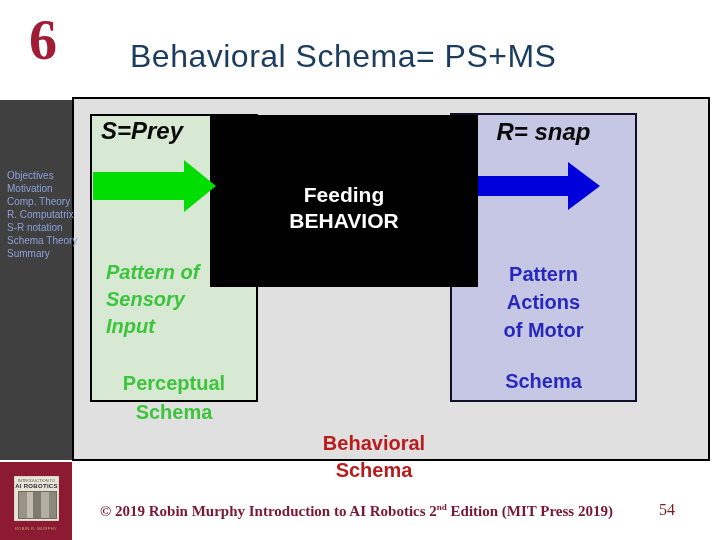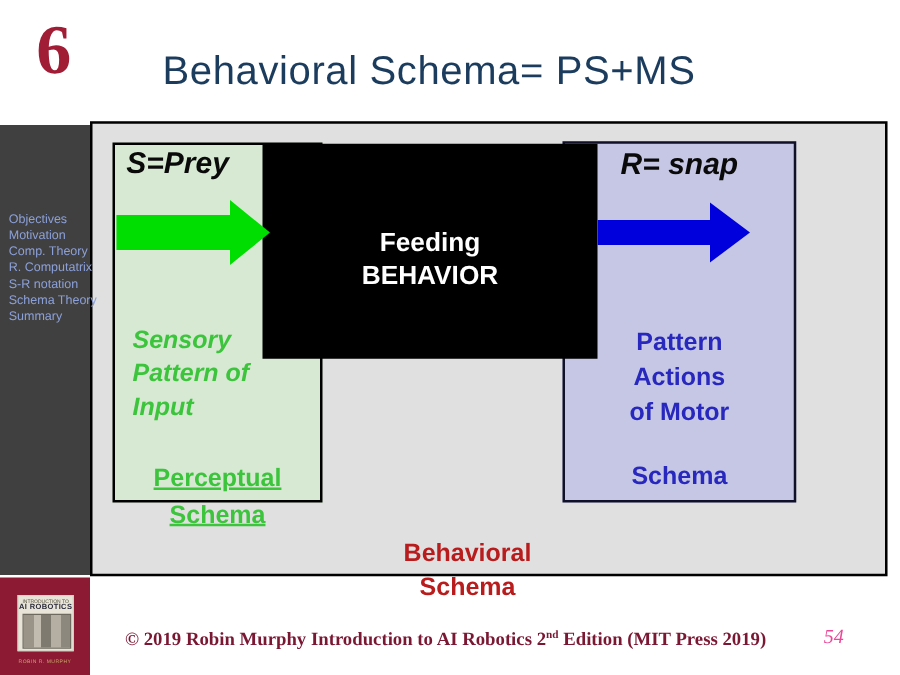--- a/index.html
+++ b/index.html
@@ -40,35 +40,35 @@
   .black-box .line { color:#ffffff; font-weight:bold; font-size:21px; line-height:26px; }
   .arrow-svg { position:absolute; z-index:5; }
   .label-sr {
     position:absolute; z-index:6; font-size:24px; font-weight:bold; font-style:italic;
     color:#0a0a0a; white-space:nowrap;
   }
   .s-prey { left:101px; top:117px; }
   .r-snap { left:450px; top:118px; width:187px; text-align:center; }
   .txt-block { position:absolute; z-index:6; font-weight:bold; white-space:nowrap; }
   .sensory-input  { left:106px; top:259px; font-size:20px; line-height:27px; font-style:italic; color:#3CC43C; }
-  .perceptual-schema { left:90px; top:369px; width:168px; text-align:center; font-size:20px; line-height:29px; color:#3CC43C;text-decoration:underline; }
+  .perceptual-schema { left:90px; top:369px; width:168px; text-align:center; font-size:20px; line-height:29px; color:#3CC43C; }
   .motor-actions  { left:450px; top:260px; width:187px; text-align:center; font-size:20px; line-height:28px; color:#2828BE; }
   .motor-schema   { left:450px; top:367px; width:187px; text-align:center; font-size:20px; line-height:29px; color:#2828BE; }
   .behavioral-schema { left:298px; top:430px; width:152px; text-align:center; font-size:20px; line-height:27px; color:#b91c1c; z-index:6; }
   
   .footer {
     position:absolute; left:100px; top:502px; width:520px;
     font-family:"Liberation Serif", serif; font-weight:bold;
     font-size:15px; color:#7A1733; white-space:nowrap;
   }
   .footer sup { font-size:9px; }
   .page-num {
     position:absolute; left:650px; top:501px; width:34px; text-align:center;
-    font-family:"Liberation Serif", serif; font-style:italic;
-    font-size:16px; color:#ec4899;
+    font-family:"Liberation Serif", serif; 
+    font-size:16px; color:#7f1d1d;
   }
   
   .book-cover {
     position:absolute; left:0; top:462px; width:72px; height:78px;
     background:#8C1A33; z-index:4;
   }
   .book-frame {
     position:absolute; left:14px; top:14px; width:45px; height:45px;
     background:#E8E4D8; border:1px solid #D8D4C8; overflow:hidden; text-align:center;
   }
@@ -119,22 +119,22 @@
 
   <svg class="arrow-svg" style="left:93px; top:159px;" width="124" height="54" viewBox="0 0 124 54">
     <polygon points="0,13 91,13 91,1 123,27 91,53 91,41 0,41" fill="#00DD00"></polygon>
   </svg>
 
   <svg class="arrow-svg" style="left:478px; top:160px;" width="123" height="52" viewBox="0 0 123 52">
     <polygon points="0,16 90,16 90,2 122,26 90,50 90,36 0,36" fill="#0000DC"></polygon>
   </svg>
 
   <div class="txt-block sensory-input">
+    <div>Pattern of</div>
     <div>Sensory</div>
-    <div>Pattern of</div>
     <div>Input</div>
   </div>
 
   <div class="txt-block perceptual-schema">
     <div>Perceptual</div>
     <div>Schema</div>
   </div>
 
   <div class="txt-block motor-actions">
     <div>Pattern</div>

